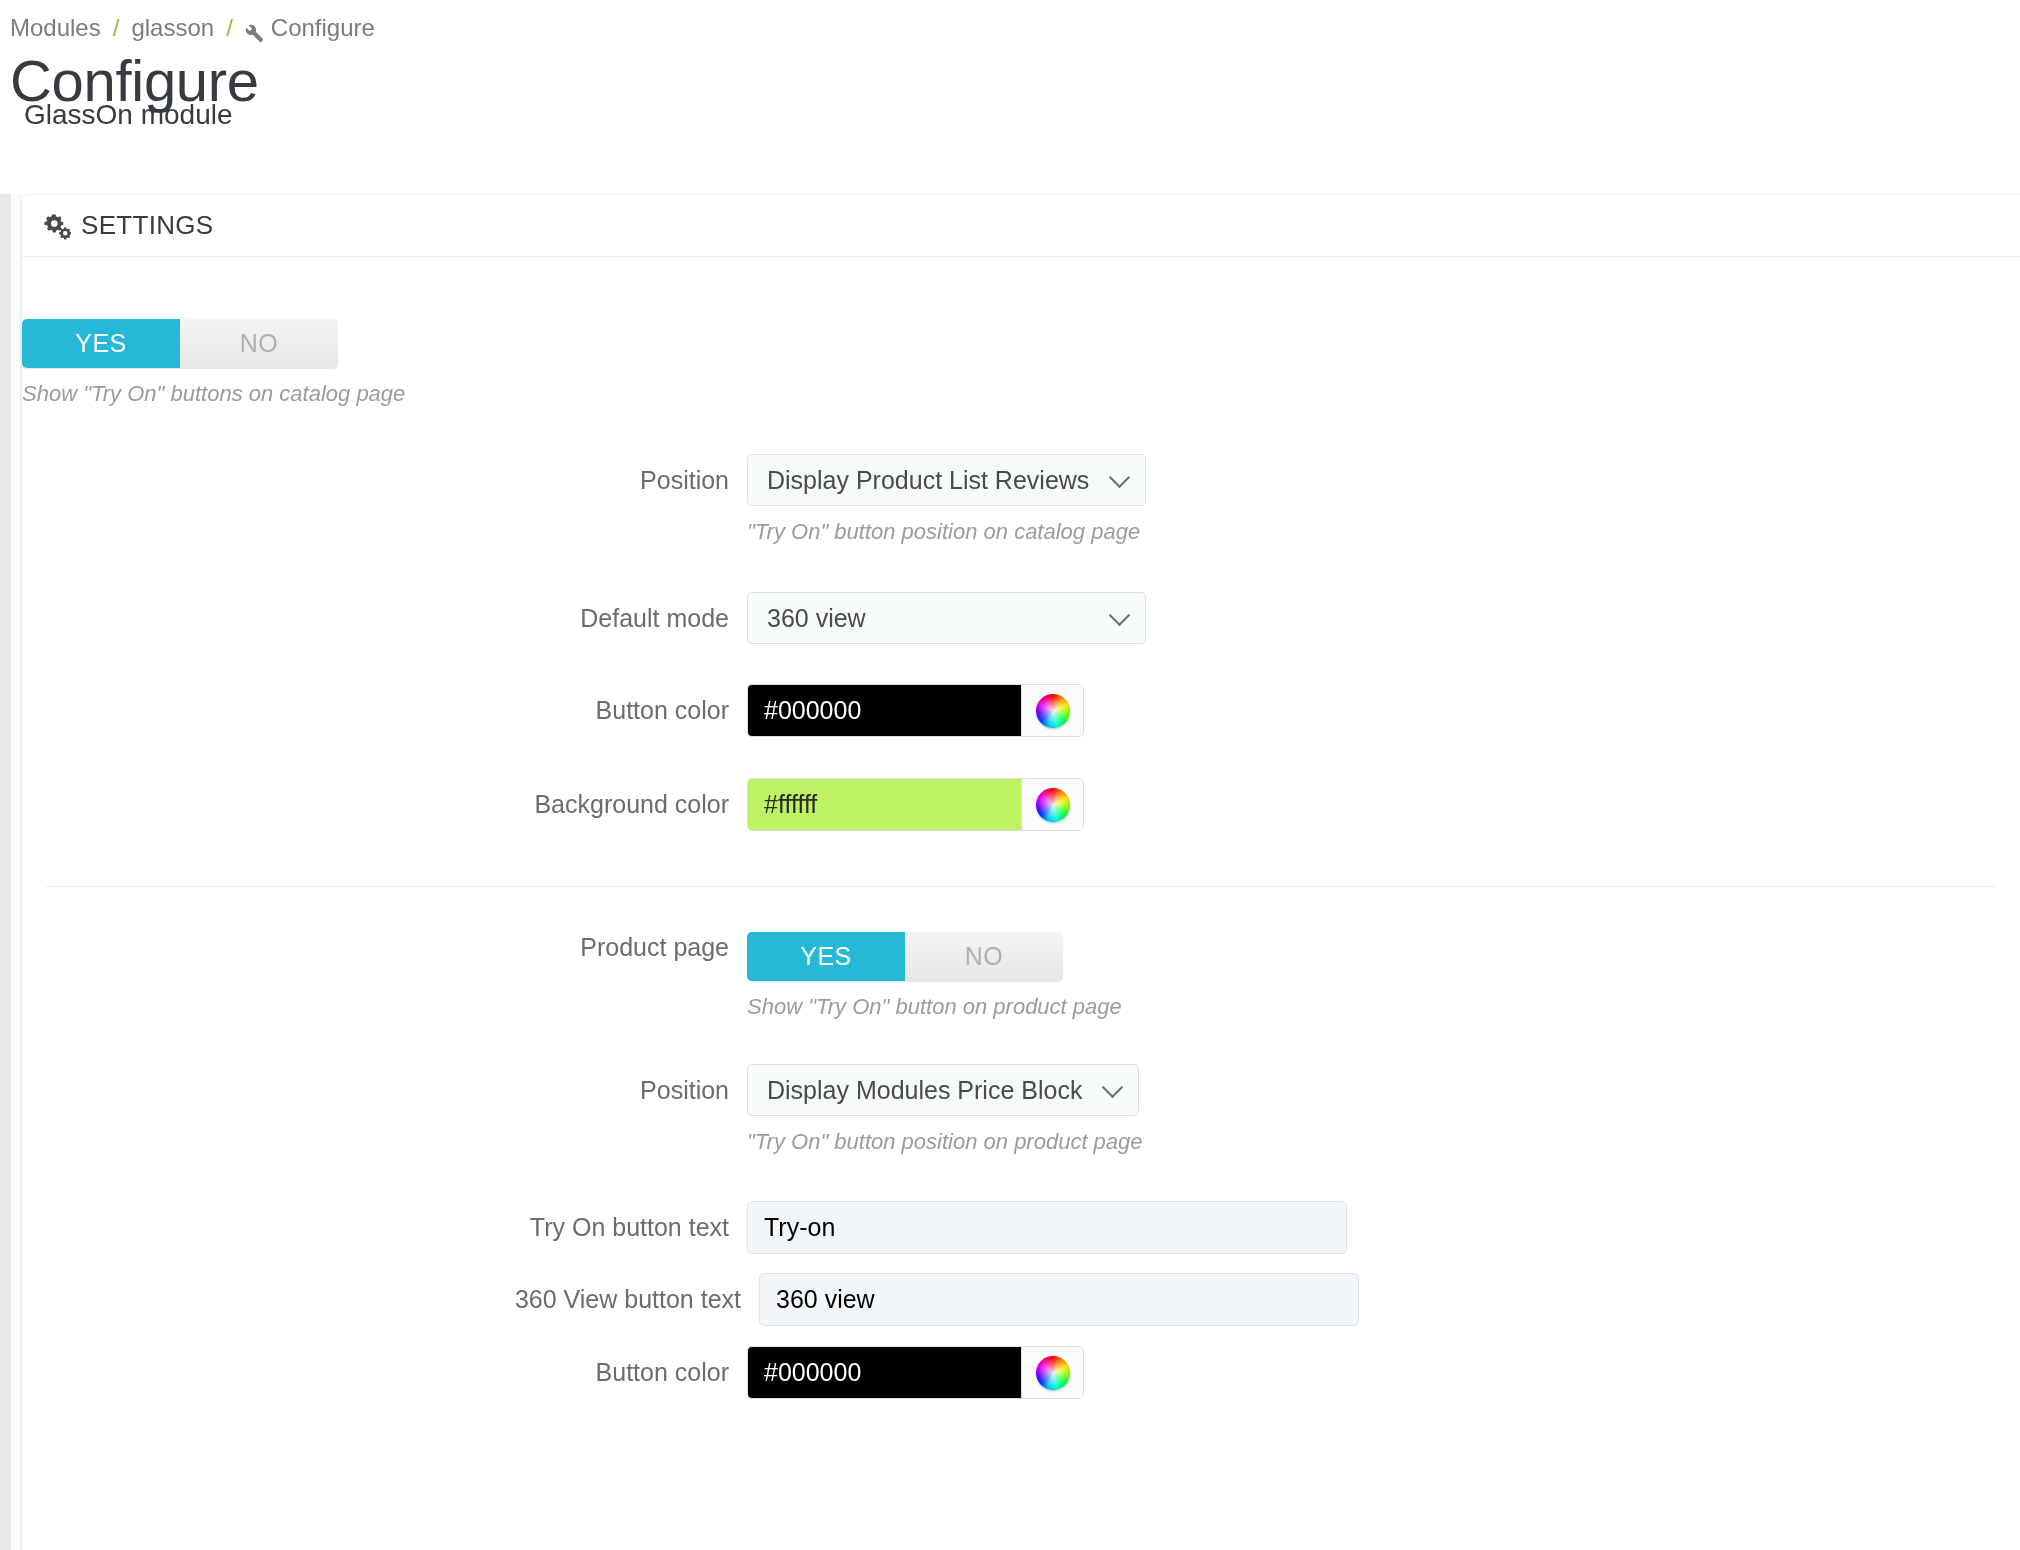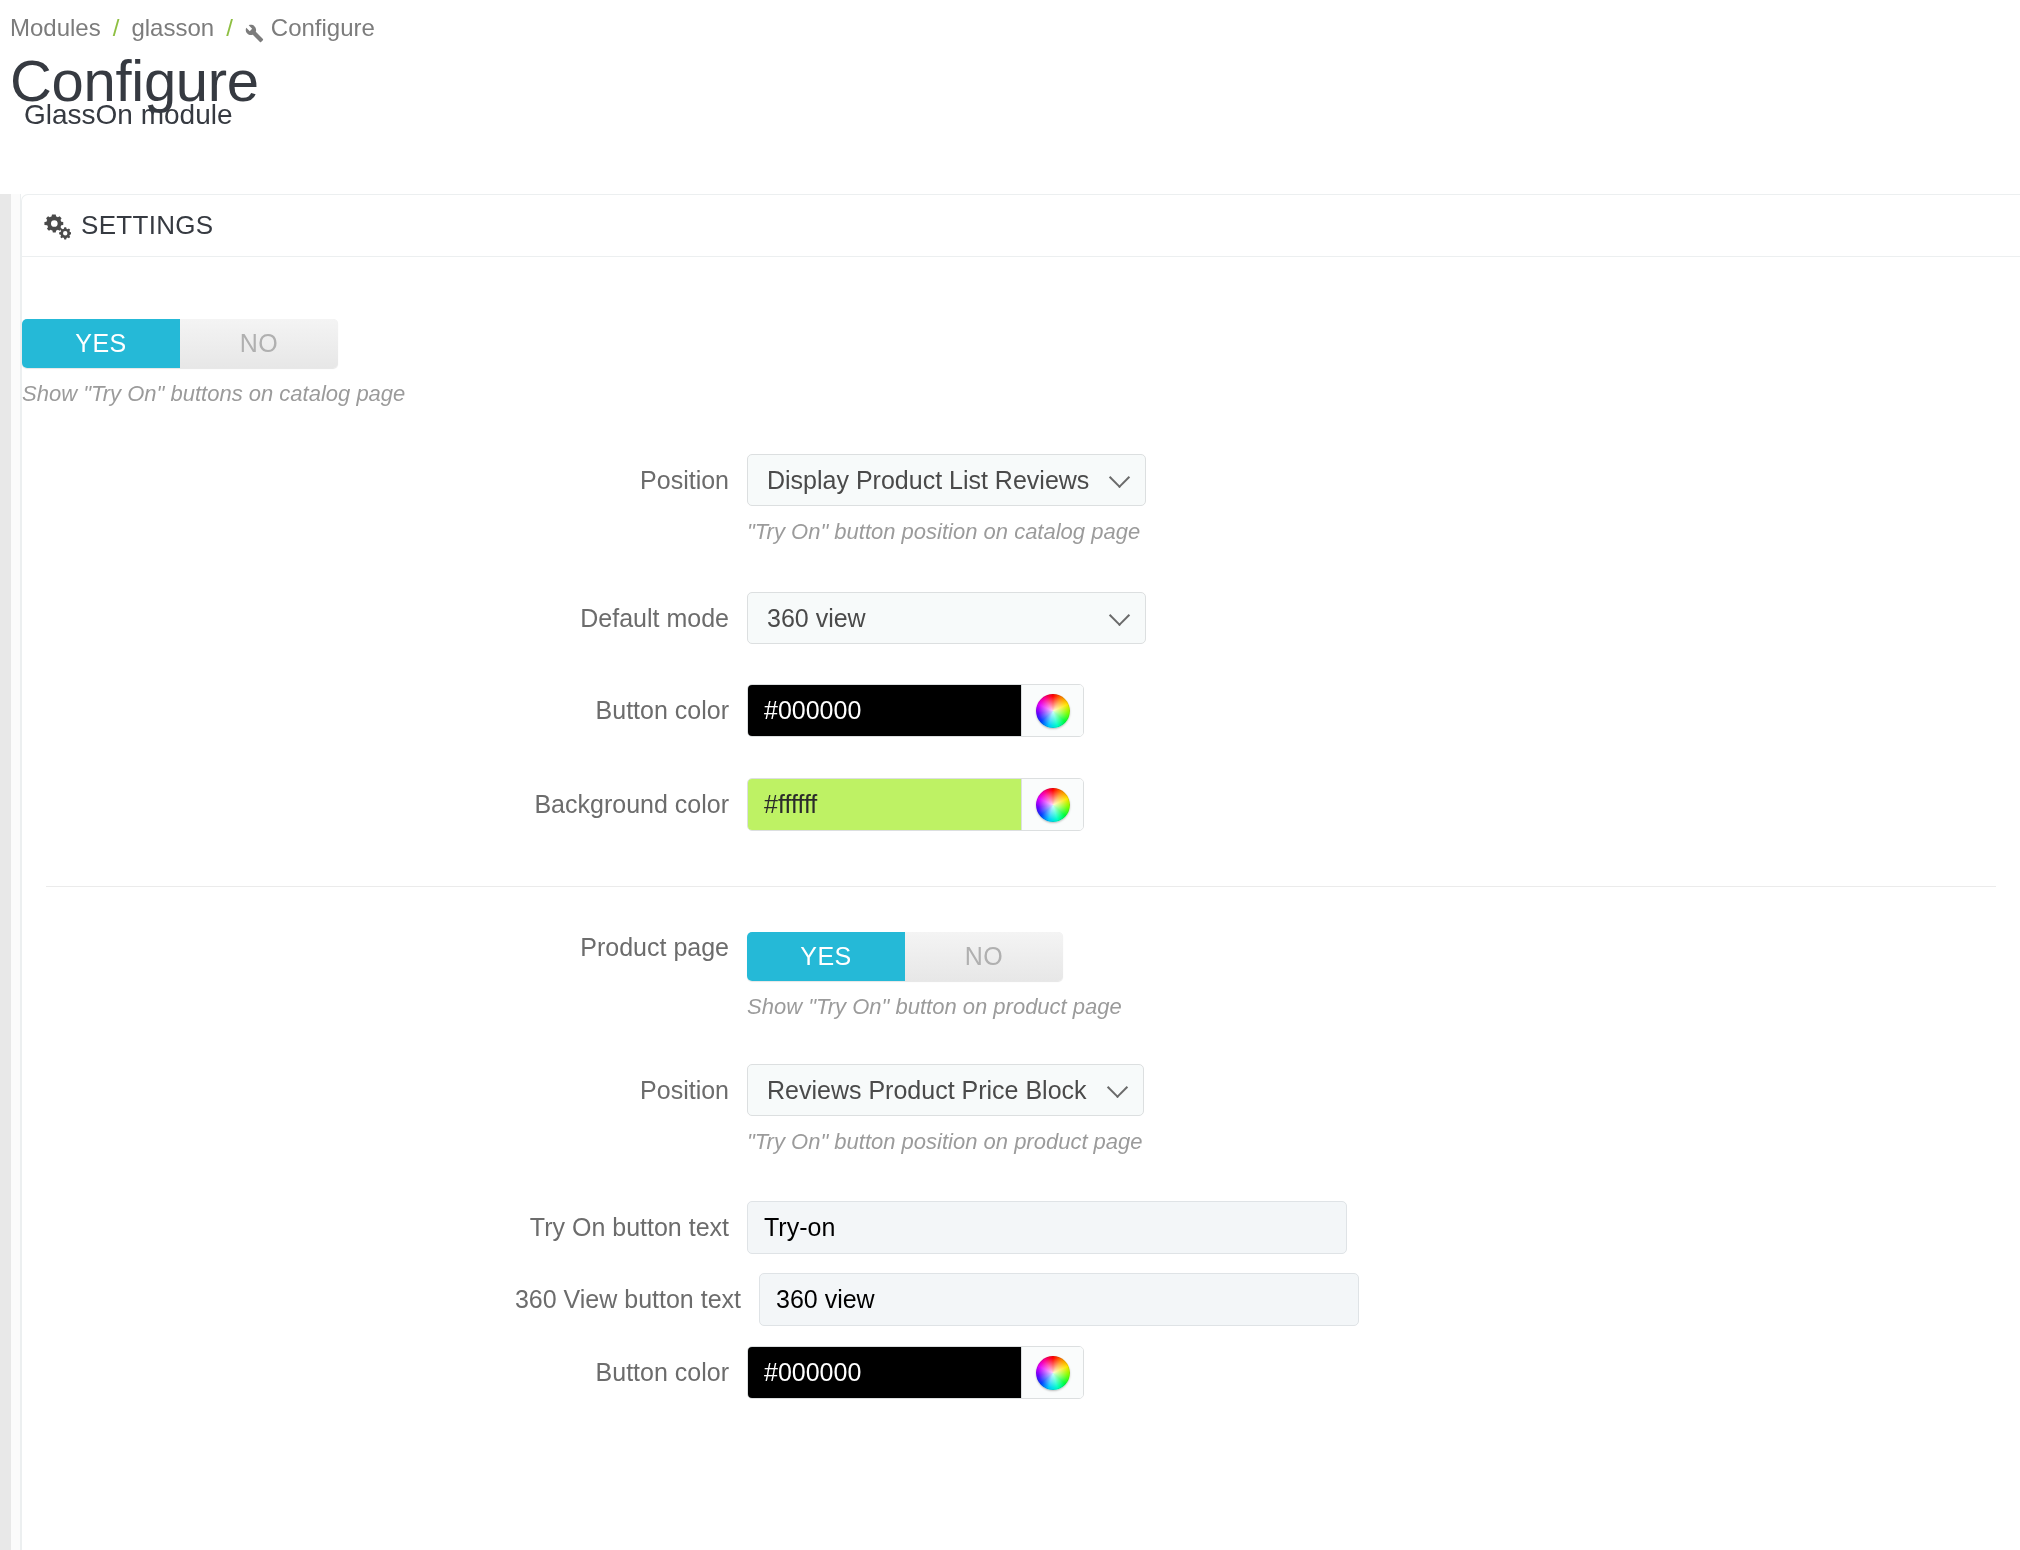--- a/index.html
+++ b/index.html
@@ -384,21 +384,21 @@
             <div class="toggle-opt off">NO</div>
           </div>
           <div class="help-text">Show "Try On" button on product page</div>
         </div>
       </div>
 
       <div class="form-row" style="margin-top:42px;">
         <div class="form-label" style="padding-top:11px;">Position</div>
         <div class="form-control">
           <div class="select-box">
-            <span class="select-text">Reviews Product Price Block</span>
+            <span class="select-text">Display Modules Price Block</span>
             <span class="chevron"></span>
           </div>
           <div class="help-text">"Try On" button position on product page</div>
         </div>
       </div>
 
       <div class="form-row" style="margin-top:45px;">
         <div class="form-label" style="padding-top:11px;">Try On button text</div>
         <div class="form-control">
           <input class="text-input" type="text" value="Try-on" style="">

